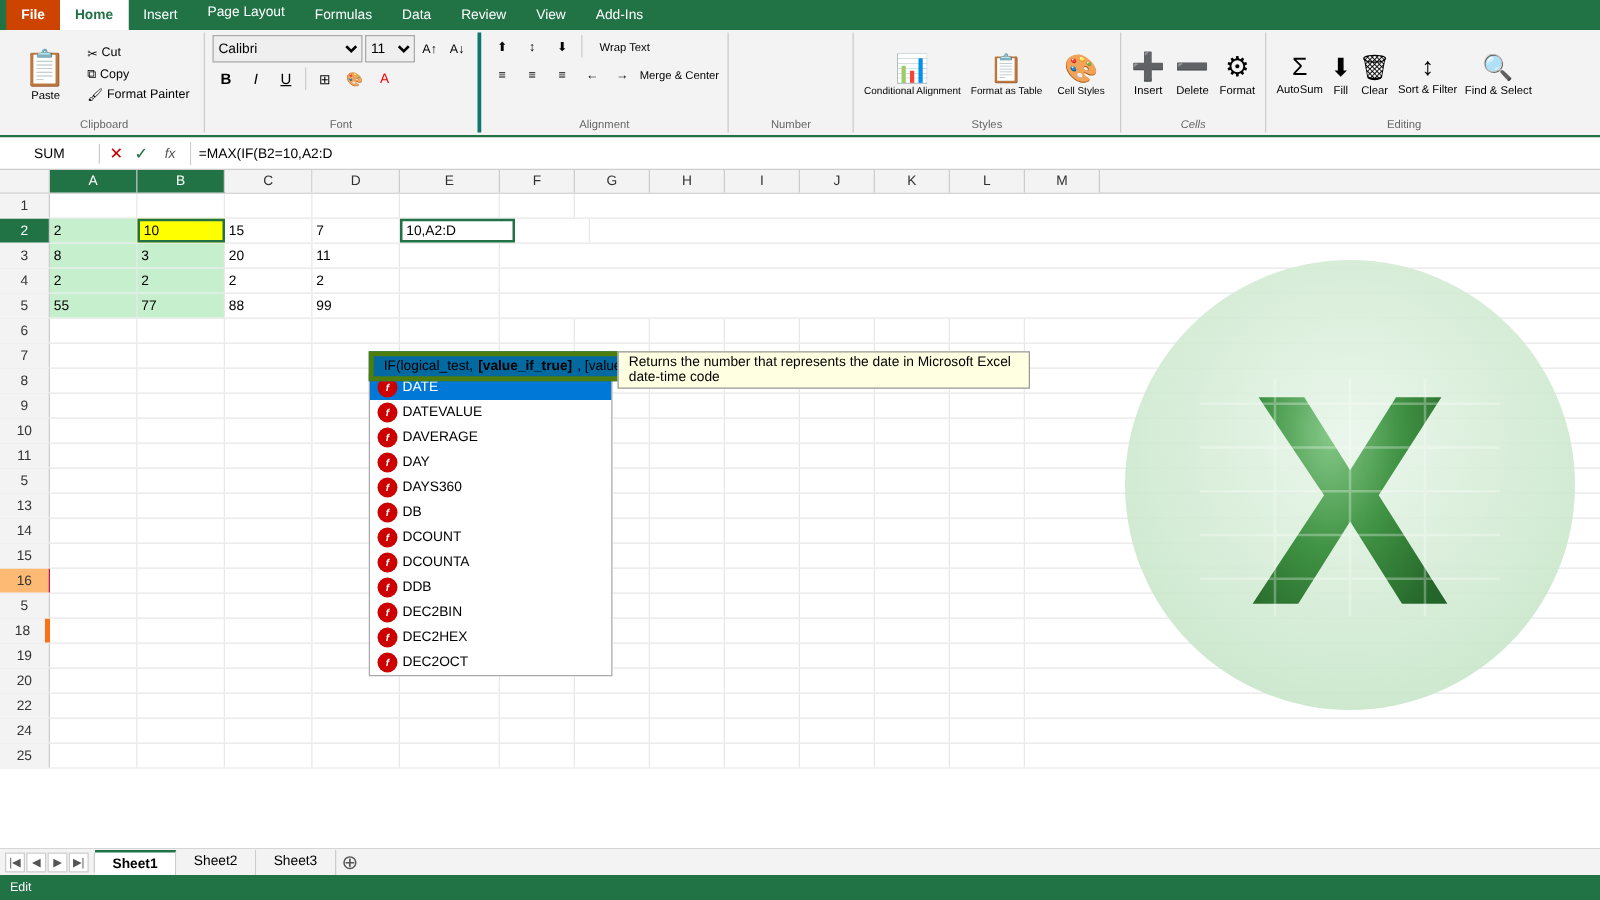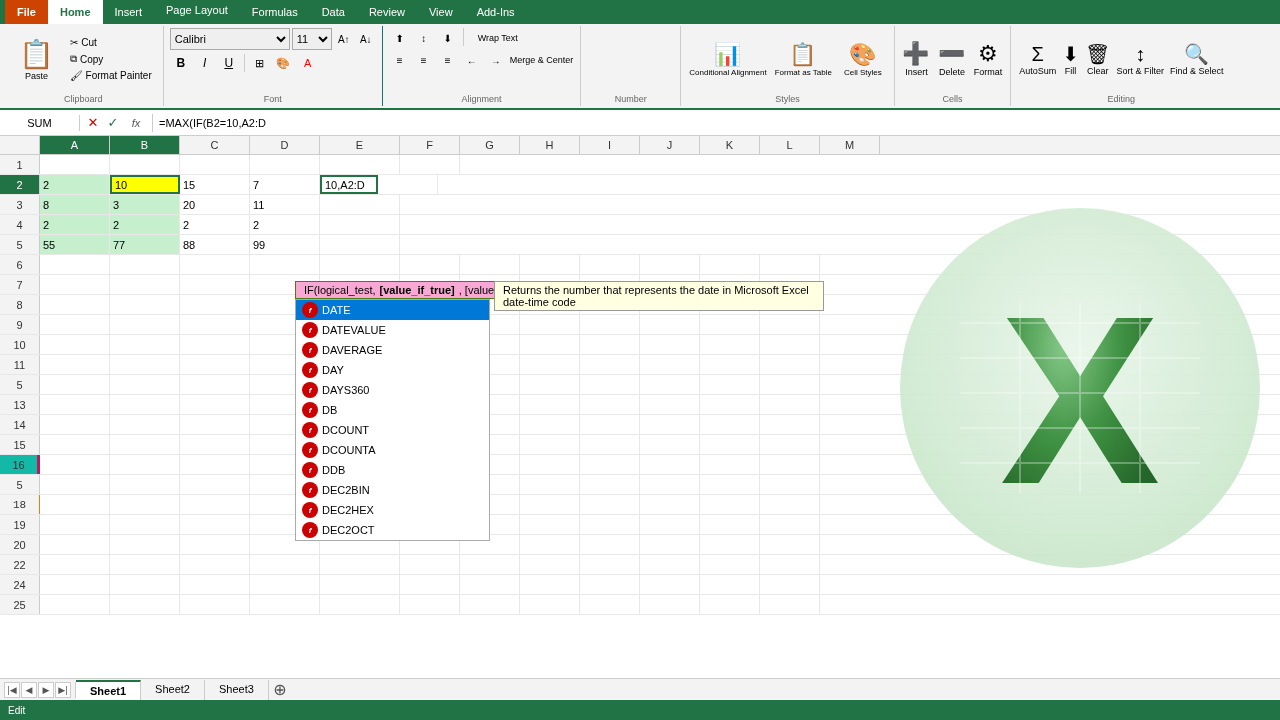--- a/index.html
+++ b/index.html
@@ -40,21 +40,21 @@
           </div>
           <div style="display:flex; align-items:center; gap:3px; padding:1px 4px; cursor:pointer; font-size:10px; border:1px solid transparent; border-radius:2px;">
             <span>🖌</span>
             <span>Format Painter</span>
           </div>
         </div>
       </div>
       <div style="font-size:9px; color:#666; position:absolute; bottom:2px; left:0; right:0; text-align:center;">Clipboard</div>
     </div>
 
-    <div style="display:flex; flex-direction:column; border-right:1px solid #0f766e; padding:2px 6px 16px 6px; position:relative; min-width:180px;">
+    <div style="display:flex; flex-direction:column; border-right:3px solid #0f766e; padding:2px 6px 16px 6px; position:relative; min-width:180px;">
       <div style="display:flex; flex-direction:column; gap:2px;">
         <div style="display:flex; gap:2px; align-items:center;">
           <select style="width:120px; height:22px; font-size:11px; border:1px solid #aaa;">
             <option>Calibri</option>
           </select>
           <select style="width:40px; height:22px; font-size:11px; border:1px solid #aaa;">
             <option>11</option>
           </select>
           <button style="width:20px; height:20px; border:1px solid transparent; background:transparent; cursor:pointer; font-size:10px;">A↑</button>
           <button style="width:20px; height:20px; border:1px solid transparent; background:transparent; cursor:pointer; font-size:10px;">A↓</button>
@@ -123,21 +123,21 @@
         </div>
         <div style="display:flex; flex-direction:column; align-items:center; cursor:pointer; padding:2px; min-width:30px; font-size:9px; text-align:center;">
           <span style="font-size:22px;">➖</span>
           <span style="font-size:9px;">Delete</span>
         </div>
         <div style="display:flex; flex-direction:column; align-items:center; cursor:pointer; padding:2px; min-width:30px; font-size:9px; text-align:center;">
           <span style="font-size:22px;">⚙</span>
           <span style="font-size:9px;">Format</span>
         </div>
       </div>
-      <div style="font-size:9px; color:#666; position:absolute; bottom:2px; left:0; right:0; text-align:center;">Cells</div>
+      <div style="font-size:9px; color:#666; position:absolute; bottom:2px; left:0; right:0; text-align:center;font-style:italic;">Cells</div>
     </div>
 
     <div style="display:flex; flex-direction:column; padding:2px 6px 16px 6px; position:relative; min-width:160px;">
       <div style="display:flex; gap:2px; align-items:center; flex:1; flex-wrap:wrap;">
         <div style="display:flex; flex-direction:column; align-items:center; cursor:pointer; padding:2px; font-size:9px; text-align:center;">
           <span style="font-size:20px;">Σ</span>
           <span style="font-size:9px;">AutoSum</span>
         </div>
         <div style="display:flex; flex-direction:column; align-items:center; cursor:pointer; padding:2px; font-size:9px; text-align:center;">
           <span style="font-size:20px;">⬇</span>
@@ -200,21 +200,21 @@
     <div style="width:80px; border-right:1px solid #e8e8e8; font-size:11px; display:flex; align-items:center; padding:0 3px;"></div>
     <div style="width:60px; border-right:1px solid #e8e8e8; font-size:11px; display:flex; align-items:center; padding:0 3px;"></div>
   </div>
 
   <div style="display:flex; border-bottom:1px solid #e8e8e8; height:20px;">
     <div style="width:40px; min-width:40px; border-right:1px solid #ccc; text-align:center; font-size:11px; color:#fff; background:#217346; display:flex; align-items:center; justify-content:center;">2</div>
     <div style="width:70px; border-right:1px solid #e8e8e8; font-size:11px; display:flex; align-items:center; padding:0 3px; background:#c6efce;">2</div>
     <div style="width:70px; border-right:1px solid #e8e8e8; font-size:11px; display:flex; align-items:center; padding:0 3px; background:#ffff00; border:2px solid #217346;">10</div>
     <div style="width:70px; border-right:1px solid #e8e8e8; font-size:11px; display:flex; align-items:center; padding:0 3px;">15</div>
     <div style="width:70px; border-right:1px solid #e8e8e8; font-size:11px; display:flex; align-items:center; padding:0 3px;">7</div>
-    <div style="width:58px; border-right:1px solid #e8e8e8; font-size:11px; display:flex; align-items:center; padding:0 3px; border:2px solid #217346;">10,A2:D</div>
+    <div style="width:92px; border-right:1px solid #e8e8e8; font-size:11px; display:flex; align-items:center; padding:0 3px; border:2px solid #217346;">10,A2:D</div>
     <div style="width:60px; border-right:1px solid #e8e8e8; font-size:11px; display:flex; align-items:center; padding:0 3px;"></div>
   </div>
 
   <div style="display:flex; border-bottom:1px solid #e8e8e8; height:20px;">
     <div style="width:40px; min-width:40px; border-right:1px solid #ccc; text-align:center; font-size:11px; color:#333; background:#f3f3f3; display:flex; align-items:center; justify-content:center;">3</div>
     <div style="width:70px; border-right:1px solid #e8e8e8; font-size:11px; display:flex; align-items:center; padding:0 3px; background:#c6efce;">8</div>
     <div style="width:70px; border-right:1px solid #e8e8e8; font-size:11px; display:flex; align-items:center; padding:0 3px; background:#c6efce;">3</div>
     <div style="width:70px; border-right:1px solid #e8e8e8; font-size:11px; display:flex; align-items:center; padding:0 3px;">20</div>
     <div style="width:70px; border-right:1px solid #e8e8e8; font-size:11px; display:flex; align-items:center; padding:0 3px;">11</div>
     <div style="width:80px; border-right:1px solid #e8e8e8; font-size:11px; display:flex; align-items:center; padding:0 3px;"></div>
@@ -383,21 +383,21 @@
       <div style="width:80px; border-right:1px solid #e8e8e8;"></div>
       <div style="width:60px; border-right:1px solid #e8e8e8;"></div>
       <div style="width:60px; border-right:1px solid #e8e8e8;"></div>
       <div style="width:60px; border-right:1px solid #e8e8e8;"></div>
       <div style="width:60px; border-right:1px solid #e8e8e8;"></div>
       <div style="width:60px; border-right:1px solid #e8e8e8;"></div>
       <div style="width:60px; border-right:1px solid #e8e8e8;"></div>
       <div style="width:60px; border-right:1px solid #e8e8e8;"></div>
     </div>
       <div style="display: flex; border-bottom: 1px solid rgb(232, 232, 232); height: 20px;">
-      <div style="width:40px; min-width:40px; border-right:3px solid #be185d; text-align:center; font-size:11px; color:#333; background:#14b8a6; display:flex; align-items:center; justify-content:center;">16</div>
+      <div style="width:40px; min-width:40px; border-right:1px solid #be185d; text-align:center; font-size:11px; color:#333; background:#fdba74; display:flex; align-items:center; justify-content:center;">16</div>
       <div style="width:70px; border-right:1px solid #e8e8e8;"></div>
       <div style="width:70px; border-right:1px solid #e8e8e8;"></div>
       <div style="width:70px; border-right:1px solid #e8e8e8;"></div>
       <div style="width:70px; border-right:1px solid #e8e8e8;"></div>
       <div style="width:80px; border-right:1px solid #e8e8e8;"></div>
       <div style="width:60px; border-right:1px solid #e8e8e8;"></div>
       <div style="width:60px; border-right:1px solid #e8e8e8;"></div>
       <div style="width:60px; border-right:1px solid #e8e8e8;"></div>
       <div style="width:60px; border-right:1px solid #e8e8e8;"></div>
       <div style="width:60px; border-right:1px solid #e8e8e8;"></div>
@@ -413,21 +413,21 @@
       <div style="width:80px; border-right:1px solid #e8e8e8;"></div>
       <div style="width:60px; border-right:1px solid #e8e8e8;"></div>
       <div style="width:60px; border-right:1px solid #e8e8e8;"></div>
       <div style="width:60px; border-right:1px solid #e8e8e8;"></div>
       <div style="width:60px; border-right:1px solid #e8e8e8;"></div>
       <div style="width:60px; border-right:1px solid #e8e8e8;"></div>
       <div style="width:60px; border-right:1px solid #e8e8e8;"></div>
       <div style="width:60px; border-right:1px solid #e8e8e8;"></div>
     </div>
       <div style="display: flex; border-bottom: 1px solid rgb(232, 232, 232); height: 20px;">
-      <div style="width:40px; min-width:40px; border-right:1px solid #f97316; text-align:center; font-size:11px; color:#333; background:#f3f3f3; display:flex; align-items:center; justify-content:center;font-family:Liberation Mono, monospace;">18</div>
+      <div style="width:40px; min-width:40px; border-right:4px solid #f97316; text-align:center; font-size:11px; color:#333; background:#f3f3f3; display:flex; align-items:center; justify-content:center;">18</div>
       <div style="width:70px; border-right:1px solid #e8e8e8;"></div>
       <div style="width:70px; border-right:1px solid #e8e8e8;"></div>
       <div style="width:70px; border-right:1px solid #e8e8e8;"></div>
       <div style="width:70px; border-right:1px solid #e8e8e8;"></div>
       <div style="width:80px; border-right:1px solid #e8e8e8;"></div>
       <div style="width:60px; border-right:1px solid #e8e8e8;"></div>
       <div style="width:60px; border-right:1px solid #e8e8e8;"></div>
       <div style="width:60px; border-right:1px solid #e8e8e8;"></div>
       <div style="width:60px; border-right:1px solid #e8e8e8;"></div>
       <div style="width:60px; border-right:1px solid #e8e8e8;"></div>
@@ -504,21 +504,21 @@
       <div style="width:60px; border-right:1px solid #e8e8e8;"></div>
       <div style="width:60px; border-right:1px solid #e8e8e8;"></div>
       <div style="width:60px; border-right:1px solid #e8e8e8;"></div>
       <div style="width:60px; border-right:1px solid #e8e8e8;"></div>
       <div style="width:60px; border-right:1px solid #e8e8e8;"></div>
       <div style="width:60px; border-right:1px solid #e8e8e8;"></div>
       <div style="width:60px; border-right:1px solid #e8e8e8;"></div>
     </div>
     </div>
 
-  <div style="position:absolute; left:295px; top:145px; background:#f9a8d4; border:1px solid #4d7c0f; font-size:11px; padding:2px 8px; z-index:102; white-space:nowrap; display:flex; gap:4px;">
+  <div style="position:absolute; left:295px; top:145px; background:#0369a1; border:4px solid #4d7c0f; font-size:11px; padding:2px 8px; z-index:102; white-space:nowrap; display:flex; gap:4px;">
     <span>IF(logical_test, </span>
       <span style="font-weight:bold;">[value_if_true]</span>
       <span>, [value_if_false])</span>
   </div>
 
   <div style="position:absolute; left:494px; top:145px; background:#ffffe1; border:1px solid #999; font-size:11px; padding:2px 8px; z-index:102; max-width:330px;">Returns the number that represents the date in Microsoft Excel date-time code</div>
 
   <div style="position:absolute; left:295px; top:163px; background:#fff; border:1px solid #aaa; z-index:100; width:195px;">
     <div style="display:flex; align-items:center; padding:2px 6px; font-size:11px; cursor:pointer; gap:4px; background:#0078d7; color:#fff;">
       <div style="width:16px; height:16px; background:#c00; border-radius:50%; display:flex; align-items:center; justify-content:center; color:#fff; font-size:8px; font-style:italic; font-weight:bold; flex-shrink:0;">f</div>

